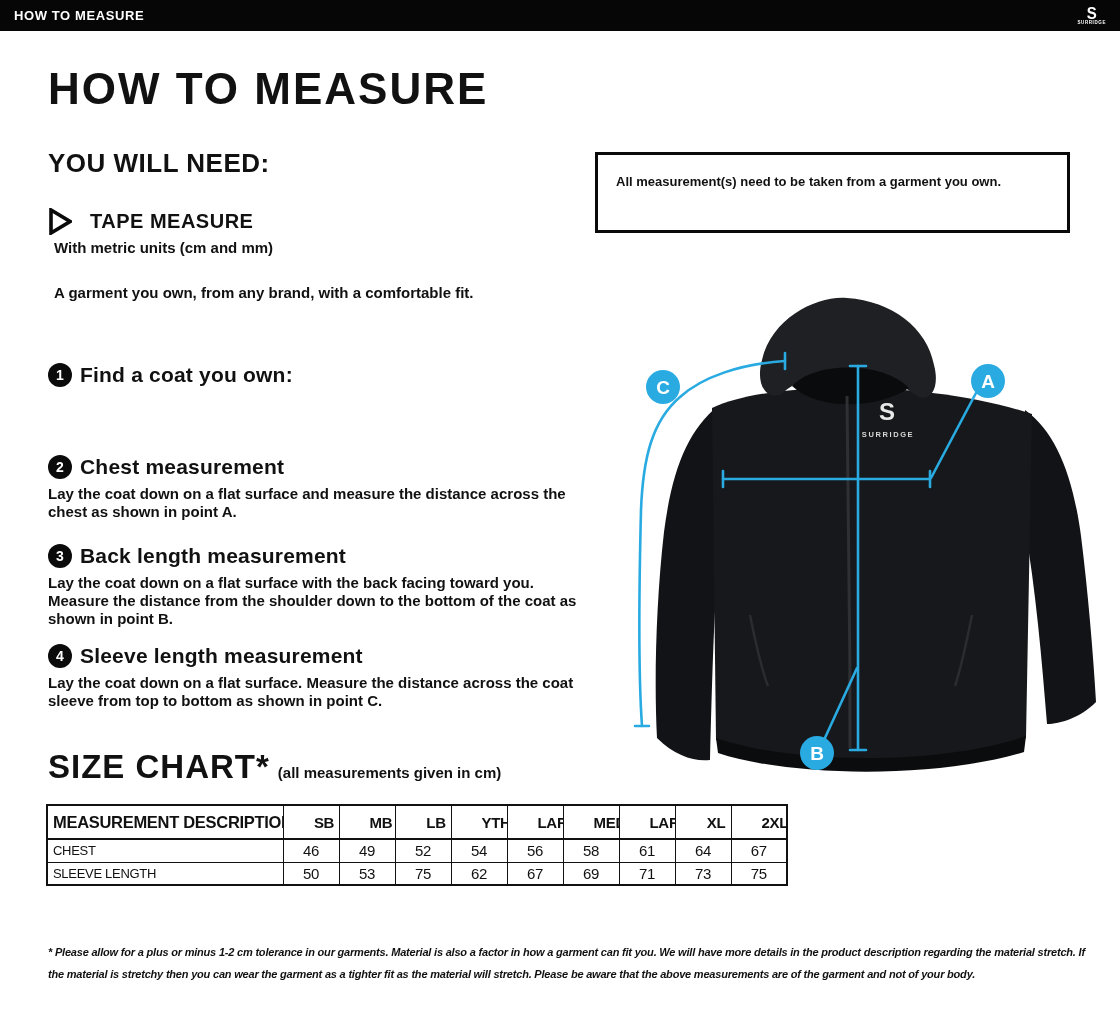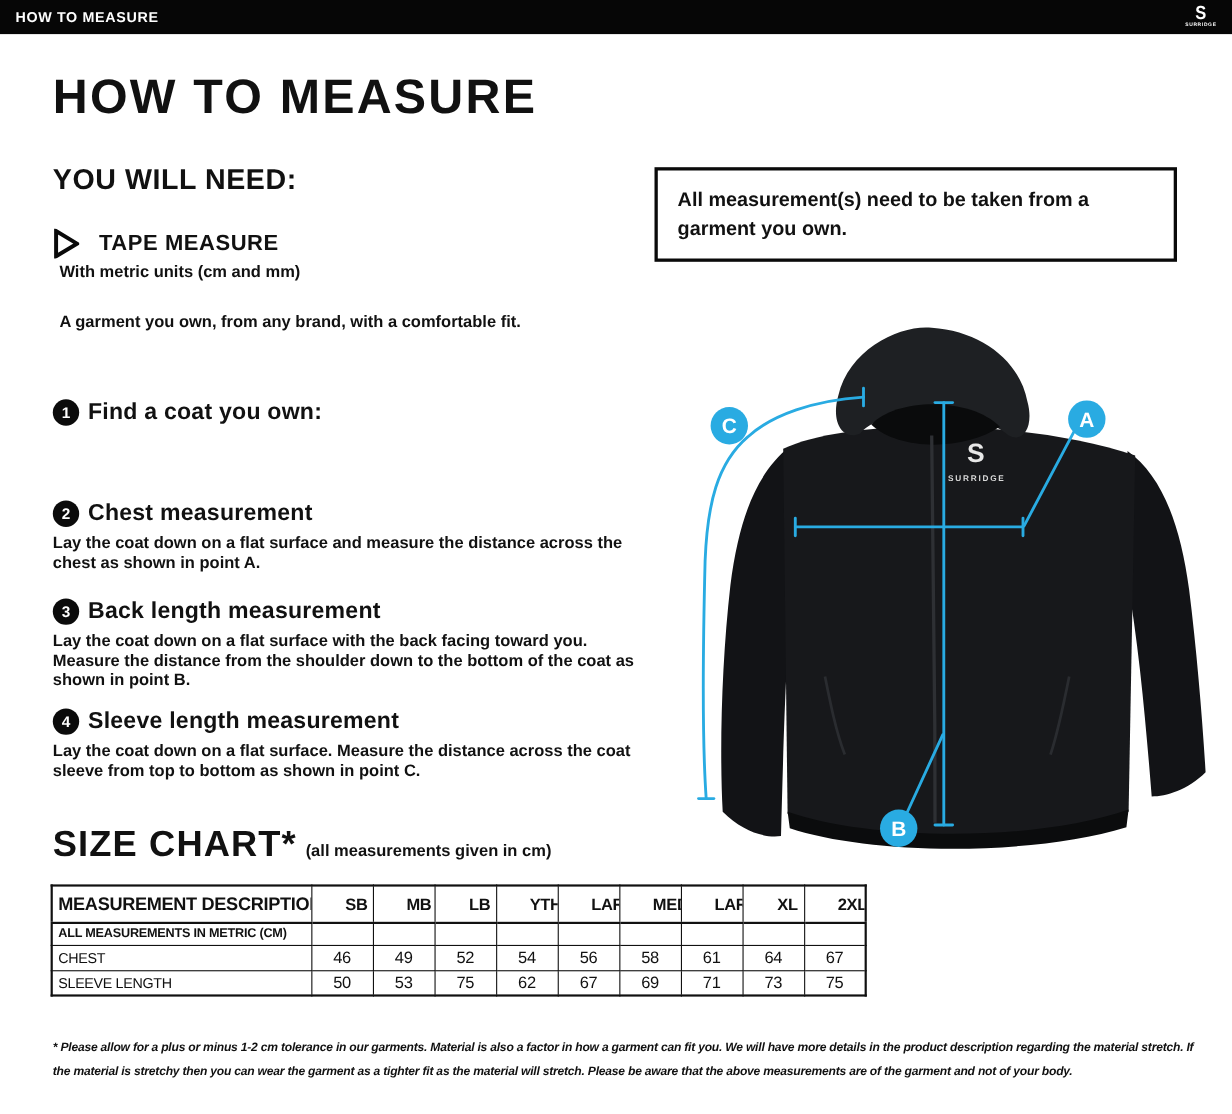--- a/index.html
+++ b/index.html
@@ -32,21 +32,21 @@
   .need-item { left:48px; display:flex; flex-direction:column; }
   .need-head { display:flex; align-items:center; gap:18px; }
   .need-title { font-size:20px; font-weight:bold; letter-spacing:.5px; }
   .need-desc { font-size:15px; font-weight:bold; margin-top:4px; margin-left:6px; }
   .tri-icon { width:24px; height:27px; flex:0 0 auto; }
 
   
   .note-box {
     left:595px; top:152px; width:475px; min-height:81px;
     border:3px solid #0a0a0a; padding:13px 18px;
-    font-size:18px; font-weight:bold; line-height:27px;
+    font-size:13px; font-weight:bold; line-height:27px;
   }
 
   
   .step { left:48px; width:548px; }
   .step-head { display:flex; align-items:center; gap:8px; }
   .step-num {
     width:24px; height:24px; border-radius:50%;
     background:#0b0b0b; color:#fff; font-size:14px; font-weight:bold;
     display:flex; align-items:center; justify-content:center; flex:0 0 auto;
   }
@@ -226,32 +226,20 @@
     <th class="desc-cell">MEASUREMENT DESCRIPTION</th>
     <th>SB</th>
     <th>MB</th>
     <th>LB</th>
     <th>YTH</th>
     <th>LARGE</th>
     <th>MED</th>
     <th>LARGE</th>
     <th>XL</th>
     <th>2XL</th>
-  </tr>
-  <tr class="metric">
-    <td class="desc-cell">ALL MEASUREMENTS IN METRIC (CM)</td>
-    <td></td>
-        <td></td>
-        <td></td>
-        <td></td>
-        <td></td>
-        <td></td>
-        <td></td>
-        <td></td>
-        <td></td>
   </tr>
   <tr class="datarow">
     <td class="desc-cell">CHEST</td>
     <td>46</td>
     <td>49</td>
     <td>52</td>
     <td>54</td>
     <td>56</td>
     <td>58</td>
     <td>61</td>

